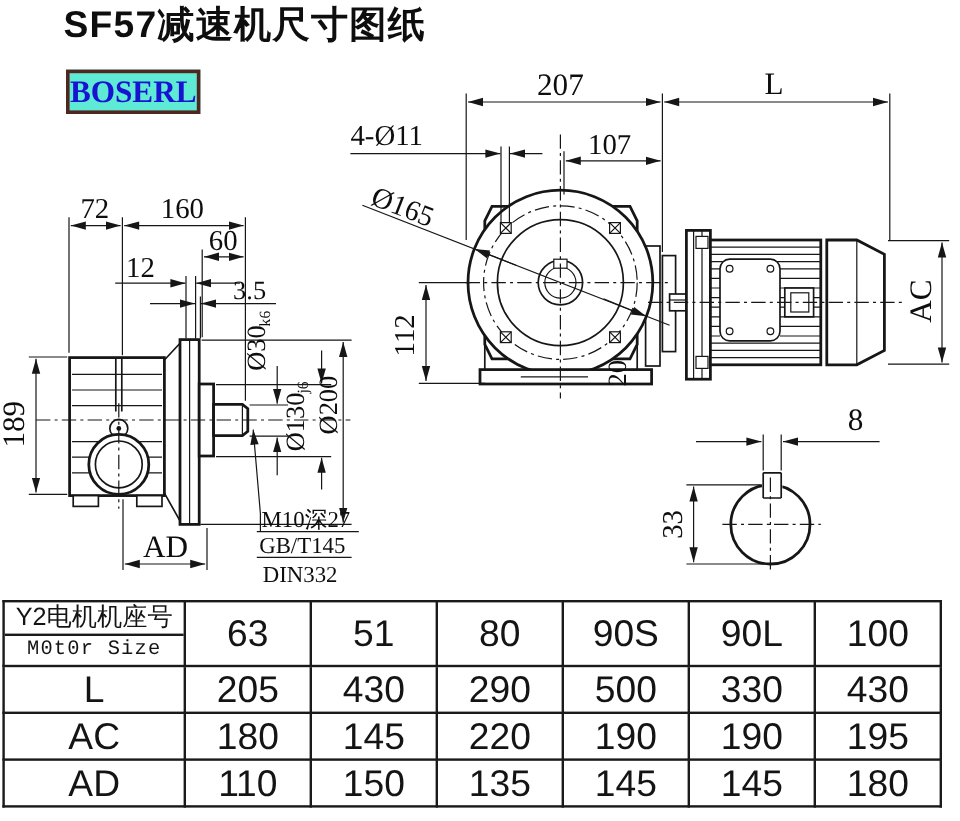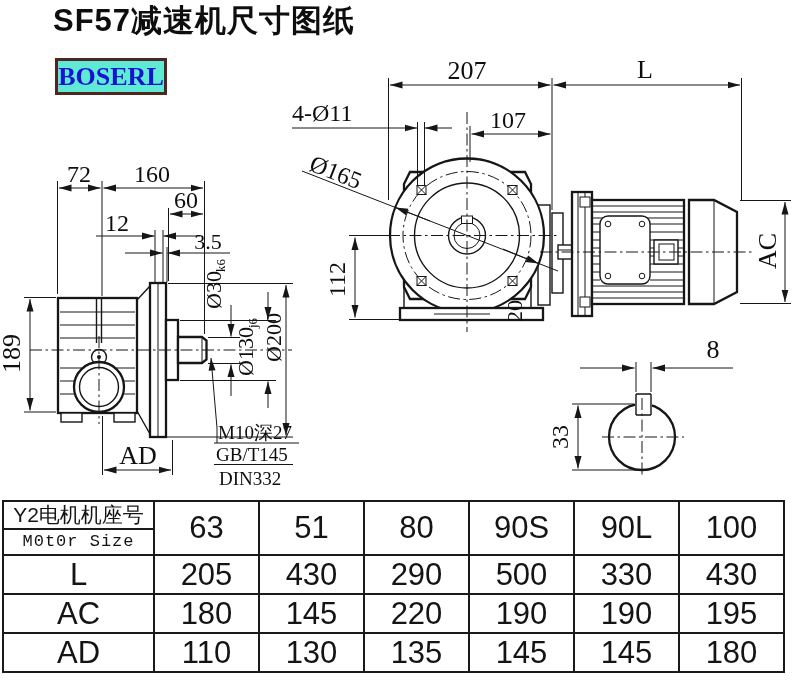--- a/index.html
+++ b/index.html
@@ -256,21 +256,21 @@
     <td class="cn num">180</td>
     <td class="cn num">145</td>
     <td class="cn num">220</td>
     <td class="cn num">190</td>
     <td class="cn num">190</td>
     <td class="cn num">195</td>
   </tr>
   <tr class="rowd">
     <td class="c0 num">AD</td>
     <td class="cn num">110</td>
-    <td class="cn num">130</td>
+    <td class="cn num">150</td>
     <td class="cn num">135</td>
     <td class="cn num">145</td>
     <td class="cn num">145</td>
     <td class="cn num">180</td>
   </tr>
 </tbody>
     </table>
 
 </div>
 

